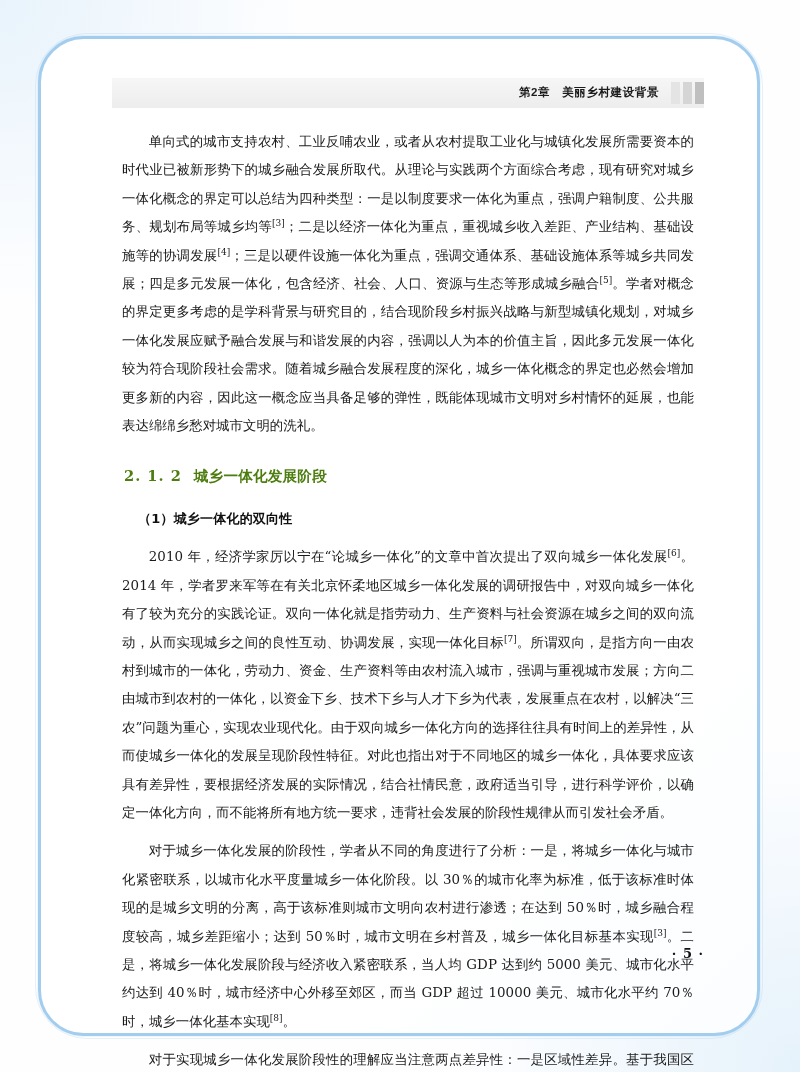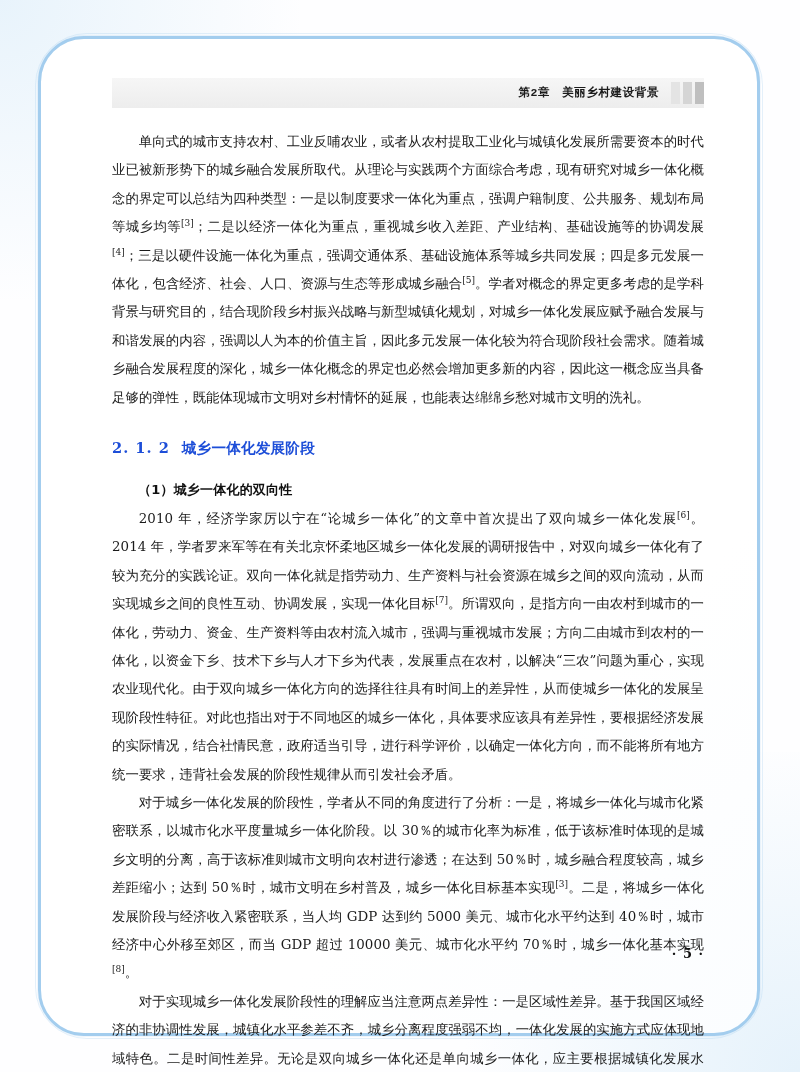--- a/index.html
+++ b/index.html
@@ -75,21 +75,21 @@
     position: relative;
     height: 30px;
     background: linear-gradient(to bottom, #f6f6f6 0%, #f1f1f1 55%, #ededed 100%);
     display: flex;
     align-items: center;
     justify-content: flex-end;
     padding-right: 0;
     box-sizing: border-box;
   }
   .header-title {
-    font-family: Liberation Mono, monospace;
+    font-family: Liberation Sans, sans-serif;
     font-size: 11.5px;
     font-weight: bold;
     color: #1b1b1b;
     letter-spacing: 0.6px;
     white-space: nowrap;
     padding-bottom: 1px;
   }
   .header-blocks {
     display: flex;
     align-items: stretch;
@@ -111,39 +111,39 @@
     margin-top: 20px;
     font-family: "DejaVu Serif", "Liberation Serif", serif;
     font-size: 13.4px;
     line-height: 28.4px;
     color: #1a1a1a;
     text-align: justify;
     text-justify: inter-ideograph;
     letter-spacing: 0.05px;
   }
   p.para {
-    margin: 0;
+    margin: 10px;
     text-indent: 2em;
     text-align: justify;
     text-justify: inter-ideograph;
   }
   sup.ref {
     font-size: 9px;
     vertical-align: super;
     line-height: 0;
     letter-spacing: 0;
   }
 
   
   h2.section-heading {
-    margin: 22px 0 14px 0;
+    margin: 22px 0 14px 12px;
     font-family: "DejaVu Sans", "Liberation Sans", sans-serif;
     font-size: 14.6px;
     font-weight: bold;
-    color: #1d4ed8;
+    color: #4d7c0f;
     letter-spacing: 0.2px;
   }
   h2.section-heading .num {
     font-family: "DejaVu Serif", "Liberation Serif", serif;
     letter-spacing: 1.0px;
     margin-right: 12px;
   }
 
   h3.sub-heading {
     margin: 0;

